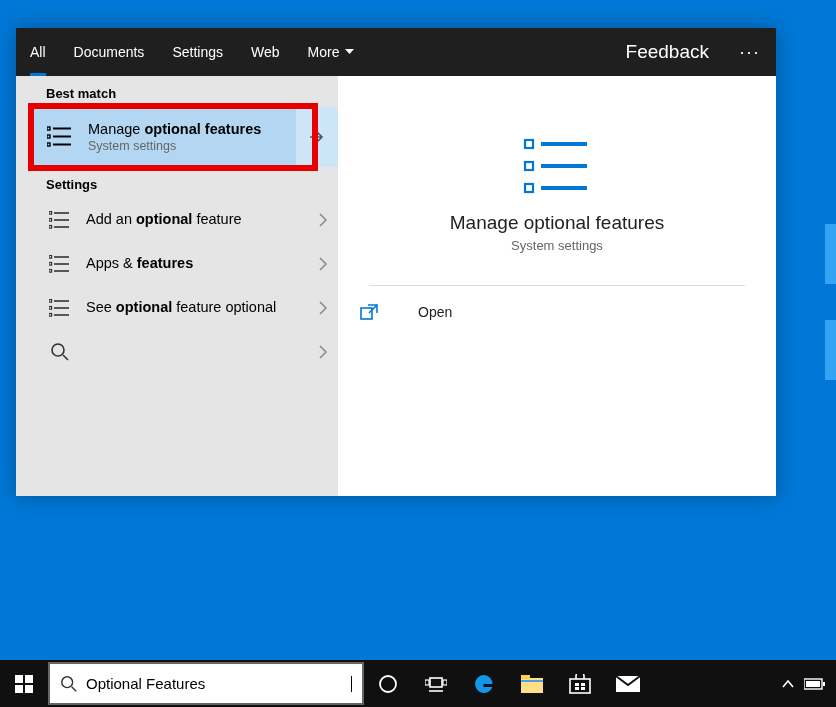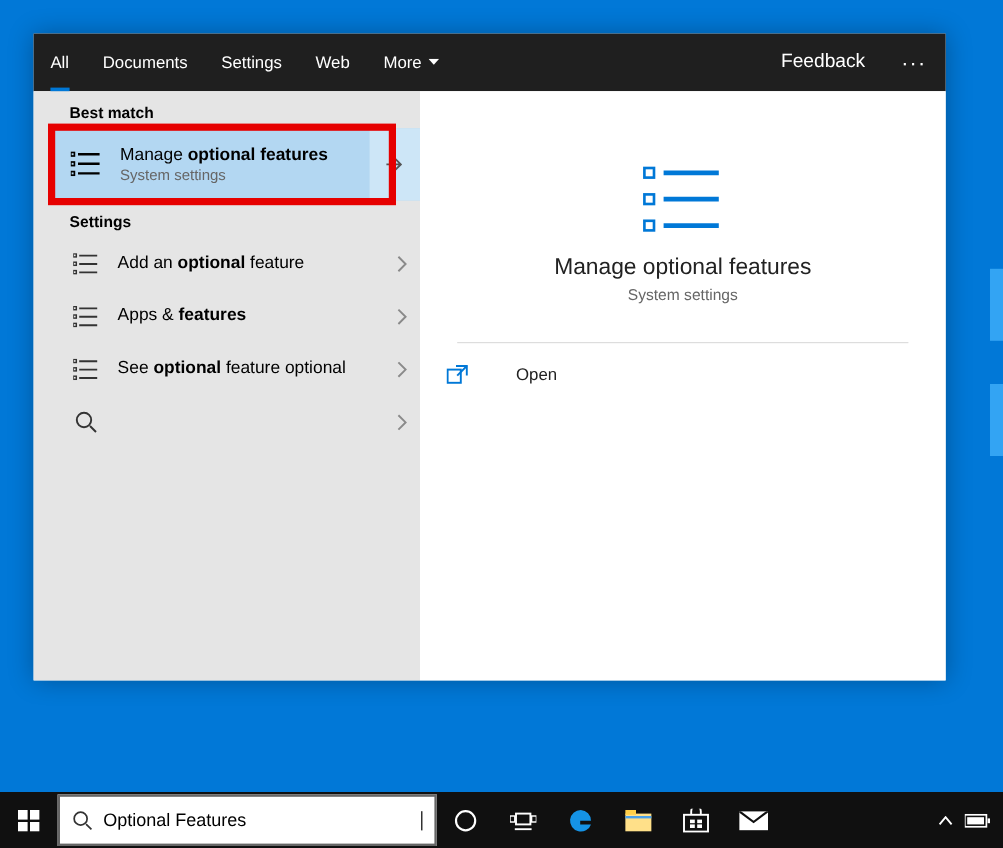--- a/index.html
+++ b/index.html
@@ -4,38 +4,38 @@
   <style>
     * { margin: 0; padding: 0; box-sizing: border-box; font-family: "Segoe UI", Arial, sans-serif; }
     body { width: 836px; height: 707px; background: #0178d7; overflow: hidden; position: relative; }
 
     
     .edge-accent-top { position: absolute; right: 0; top: 224px; width: 11px; height: 60px; background: #33a4f3; }
     .edge-accent-bot { position: absolute; right: 0; top: 320px; width: 11px; height: 60px; background: #33a4f3; }
 
     .search-panel {
       position: absolute;
-      left: 28px; top: 28px;
-      width: 760px; height: 539px;
+      left: 16px; top: 28px;
+      width: 760px; height: 468px;
       background: #fff;
       display: flex;
       flex-direction: column;
       box-shadow: 0 0 20px rgba(0,0,0,.3);
       justify-content: space-between;
     }
 
     .tabs {
       height: 48px; background: #1f1f1f; color: #fff;
       display: flex; align-items: center; padding: 0 0;
     }
     .tab { padding: 0 14px; height: 100%; display: flex; align-items: center; font-size: 14px; cursor: pointer; position: relative; }
     .tab.active::after { content:""; position:absolute; left:14px; right:14px; bottom:0; height:3px; background:#0078d7; }
     .tab .caret { margin-left:6px; }
     .tabs-spacer { flex:1; }
-    .feedback { font-size: 16px; padding: 0 14px; cursor:pointer; }
+    .feedback { font-size: 19px; padding: 0 14px; cursor:pointer; }
     .ellipsis { font-size: 18px; padding: 0 16px; cursor:pointer; letter-spacing: 1px; }
 
     .body { flex:1; display:flex; min-height:0; }
     .left-col { width: 322px; background:#e5e5e5; display:flex; flex-direction:column; overflow:hidden;padding-left:16px; }
     .right-col { flex:1; background:#fff; display:flex; flex-direction:column; align-items:center; }
 
     .section-hdr { font-size:13px; font-weight:600; color:#000; padding: 10px 14px 6px; }
 
     .result-row {
       display:flex; align-items:center; gap:12px;

